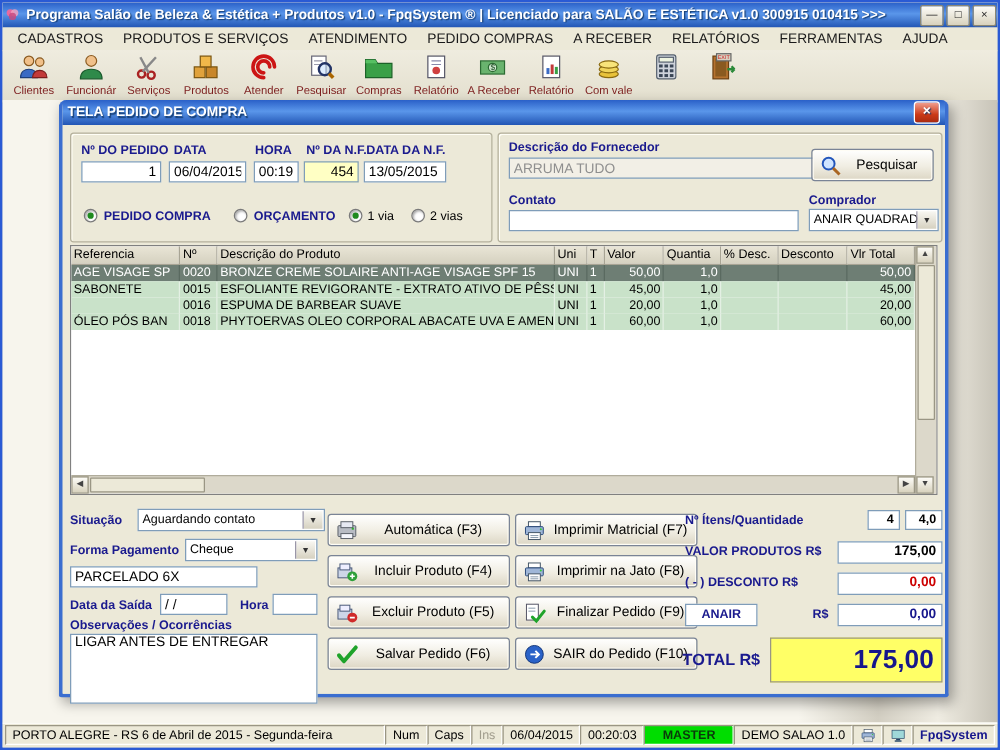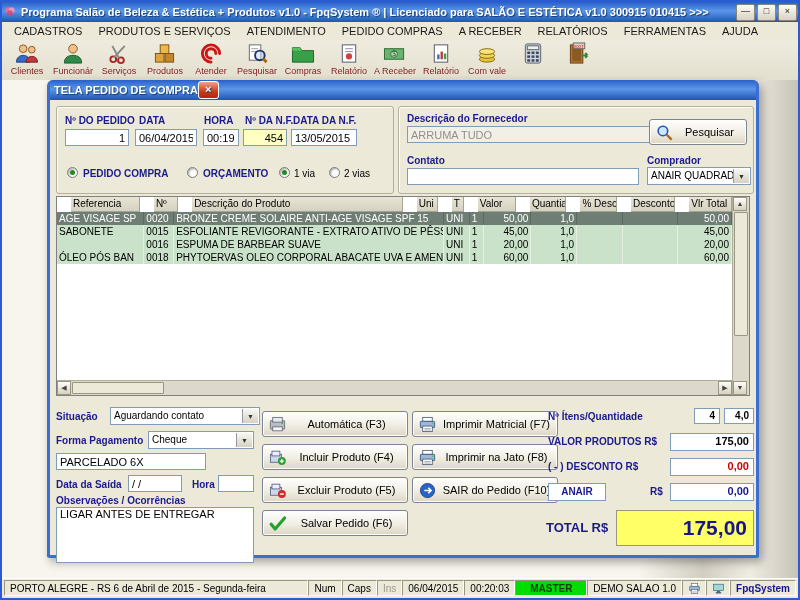--- a/index.html
+++ b/index.html
@@ -13,38 +13,38 @@
   .winbtn{width:17px;height:15px;background:linear-gradient(#fdfcf8,#d8d2bd);border:1px solid #8a8674;border-radius:2px;font-size:9px;line-height:13px;text-align:center;color:#222;cursor:pointer;}
   .menubar{position:absolute;top:20px;left:0;right:0;height:18px;background:#ece9d8;border-bottom:1px solid #c6c2b0;display:flex;align-items:center;padding:0 4px;}
   .menu-item{padding:2px 8px;font-size:11px;color:#1a1a1a;cursor:pointer;white-space:nowrap;}
   .toolbar{position:absolute;top:38px;left:0;right:0;height:40px;background:linear-gradient(#efecdf,#e3dfce);border-bottom:1px solid #a9a591;display:flex;align-items:flex-start;padding:1px 2px;}
   .tool{width:46px;text-align:center;padding-top:1px;cursor:pointer;}
   .ticon svg{width:26px;height:23px;display:inline-block;}
   .tlabel{font-size:9px;line-height:1;color:#7c1d1d;margin-top:0;white-space:nowrap;overflow:hidden;}
   .workspace{position:absolute;top:78px;left:0;right:0;bottom:20px;background:linear-gradient(90deg,#f7f5ed 0,#f7f5ed 80%,#d2cec2 88%,#efece2 94%,#c7c3b7 100%);}
   
   .dialog{position:absolute;left:45px;top:78px;width:712px;height:478px;box-sizing:border-box;border:3px solid #3a6ed0;border-top:0;border-radius:6px 6px 3px 3px;background:#ece9d8;box-shadow:3px 4px 10px rgba(0,0,0,.35);}
-  .dlg-title{height:20px;background:linear-gradient(180deg,#2a60c8,#5a96ea 45%,#2155b4);border-radius:3px 3px 0 0;color:#fff;font-weight:bold;font-size:11px;display:flex;align-items:center;padding:0 4px;text-shadow:1px 1px 1px #123a6e;}
+  .dlg-title{height:20px;background:linear-gradient(180deg,#2a60c8,#5a96ea 45%,#2155b4);border-radius:3px 3px 0 0;color:#fff;font-weight:bold;font-size:11px;display:flex;align-items:center;justify-content:space-between;padding:0 4px;text-shadow:1px 1px 1px #123a6e;}
   .dlg-close{width:19px;height:16px;background:linear-gradient(#f0a090,#cc3a18 60%,#a82a10);border:1px solid #fff;border-radius:3px;color:#fff;font-weight:bold;font-size:11px;line-height:14px;text-align:center;cursor:pointer;}
   .dlg-body{position:relative;height:calc(100% - 20px);}
   .groupbox{position:absolute;border:1px solid #b4b09c;border-radius:3px;box-shadow:inset 1px 1px 0 #fffef6;}
   .nlabel{position:absolute;font-size:10px;font-weight:bold;color:#1a1a8e;white-space:nowrap;}
   .plabel{position:absolute;font-size:10px;color:#000;white-space:nowrap;}
   .xfield{position:absolute;height:17px;border:1px solid #7f9db9;background:#fff;font:11px "Liberation Sans",sans-serif;padding:0 3px;box-sizing:border-box;}
   .yellow{background:#ffffc4;}
   .grayed{background:#f2efe6;color:#8f8f8f;}
   .combo{position:absolute;height:18px;border:1px solid #7f9db9;background:#fff;box-sizing:border-box;font-size:10px;padding:2px 17px 0 3px;white-space:nowrap;overflow:hidden;cursor:pointer;}
   .combo .arrow{position:absolute;right:1px;top:1px;bottom:1px;width:15px;background:linear-gradient(#f8f7f2,#d6d1c0);border-left:1px solid #9a96a8;display:flex;align-items:center;justify-content:center;font-size:7px;color:#333;}
   .radio{position:absolute;width:11px;height:11px;border-radius:50%;background:#fff;border:1px solid #7a7a7a;box-shadow:inset 1px 1px 2px rgba(0,0,0,.35);box-sizing:border-box;cursor:pointer;}
   .radio.on::after{content:"";position:absolute;left:2px;top:2px;width:5px;height:5px;border-radius:50%;background:#1f8a1f;}
   
   .tablewrap{position:absolute;left:6px;top:96px;width:694px;height:200px;box-sizing:border-box;border:1px solid #808080;background:#fff;display:flex;}
   .tmain{width:678px;display:flex;flex-direction:column;overflow:hidden;}
   .trow{display:flex;flex:none;}
-  .thead .hcell{height:15px;box-sizing:border-box;background:linear-gradient(#e9e5d6,#d5d1c0);border-right:1px solid #a8a494;border-bottom:1px solid #a8a494;font-size:10px;padding:1px 2px;white-space:nowrap;overflow:hidden;margin-left:14px;}
+  .thead .hcell{height:15px;box-sizing:border-box;background:linear-gradient(#e9e5d6,#d5d1c0);border-right:1px solid #a8a494;border-bottom:1px solid #a8a494;font-size:10px;padding:1px 2px;white-space:nowrap;overflow:hidden;}
   .trow.data{height:13px;background:#c9e2c9;cursor:pointer;}
   .tcell{box-sizing:border-box;border-right:1px solid #e4f0e4;font-size:10px;line-height:13px;padding:0 2px;white-space:nowrap;overflow:hidden;}
   .tcell.num{text-align:right;}
   .trow.sel{background:#6e7e74;color:#fff;}
   .trow.sel .tcell{border-right-color:#5a6a60;}
   .tfill{flex:1;background:#fff;}
   .hscroll{height:14px;flex:none;display:flex;background:#dcd8ca;border-top:1px solid #b0ac9c;}
   .vscroll{width:16px;flex:none;display:flex;flex-direction:column;background:#dcd8ca;border-left:1px solid #b0ac9c;}
   .sbtn{width:14px;height:14px;flex:none;background:linear-gradient(#fdfcf8,#d8d2bd);border:1px solid #9a9684;box-sizing:border-box;font-size:7px;line-height:12px;text-align:center;color:#444;cursor:pointer;}
   .vtrack{flex:1;position:relative;}
@@ -403,20 +403,31 @@
                 <line x1="8" y1="17" x2="16" y2="17" stroke="#8899aa"></line>
                 <line x1="8" y1="19" x2="16" y2="19" stroke="#8899aa"></line>
                 <circle cx="18.5" cy="10.5" r="1" fill="#33cc33"></circle>
               </svg>
             </span>
             <span class="blabel">Imprimir na Jato (F8)</span>
           </div>
           <div class="xpbtn">
             <span class="bicon">
               <svg viewBox="0 0 24 24">
+                <rect x="4" y="3" width="12" height="16" fill="#fff" stroke="#556"></rect>
+                <line x1="6" y1="7" x2="13" y2="7" stroke="#8899aa"></line>
+                <line x1="6" y1="10" x2="13" y2="10" stroke="#8899aa"></line>
+                <path d="M10 16l4 4 8-10" fill="none" stroke="#1fa32a" stroke-width="3" stroke-linecap="round"></path>
+              </svg>
+            </span>
+            <span class="blabel">Finalizar Pedido (F9)</span>
+          </div>
+          <div class="xpbtn">
+            <span class="bicon">
+              <svg viewBox="0 0 24 24">
                 <circle cx="12" cy="12" r="9" fill="#2a62c8" stroke="#14377a"></circle>
                 <path d="M8 12h8M13 8.5 16.5 12 13 15.5" stroke="#fff" stroke-width="2" fill="none"></path>
               </svg>
             </span>
             <span class="blabel">SAIR do Pedido (F10)</span>
           </div>
         </div>
 
       <span class="nlabel" style="left:498px;top:311px">Nº Ítens/Quantidade</span>
       <span class="sumbox" style="left:644px;top:308px;width:26px;height:16px;font-size:10px">4</span>

